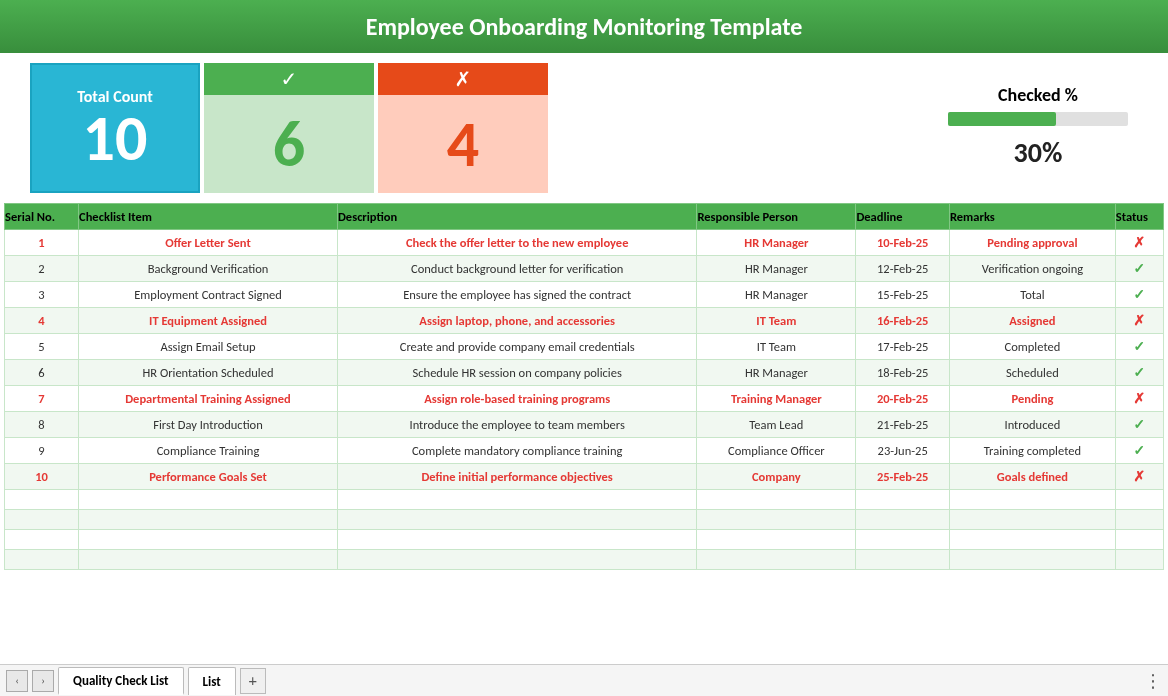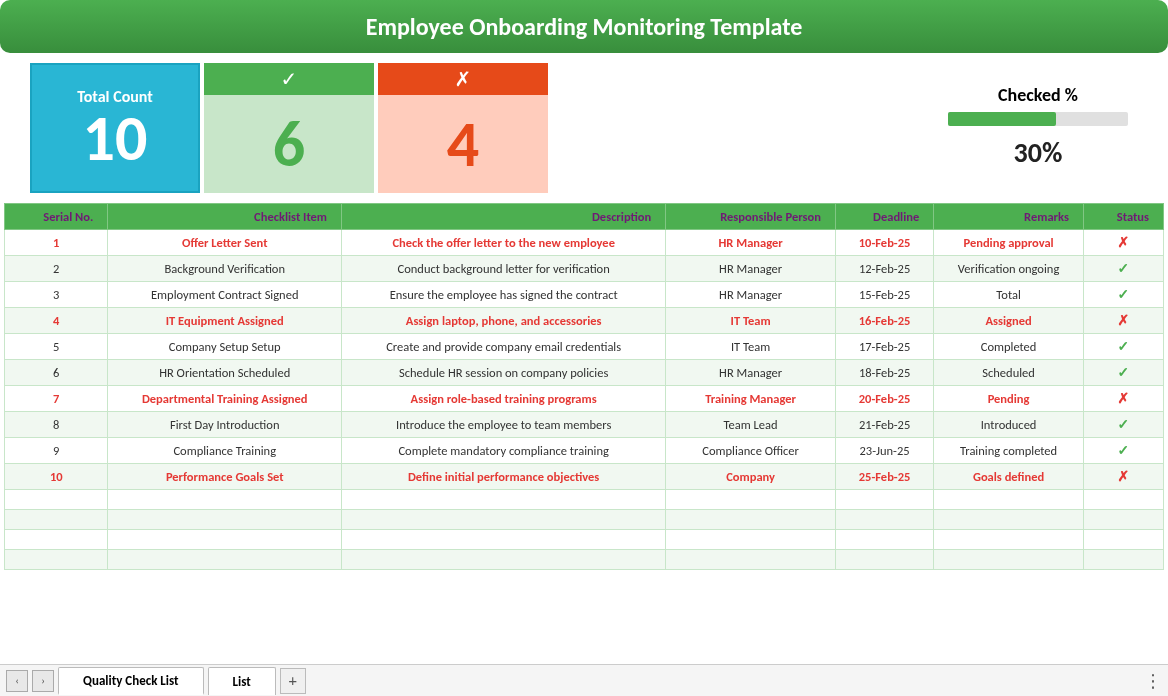--- a/index.html
+++ b/index.html
@@ -6,21 +6,20 @@
     body { font-family: Calibri, Arial, sans-serif; background: #fff; width: 1168px; height: 696px; overflow: hidden; }
 
     
     .header {
       background: linear-gradient(to bottom, #4caf50, #388e3c);
       color: white;
       text-align: center;
       padding: 12px 16px;
       font-size: 24px;
       font-weight: bold;
-      border-radius: 10px;
     }
 
     
     .stats-row {
       display: flex;
       align-items: center;
       padding: 10px 30px;
       gap: 4px;
       background: #fff;
     }
@@ -142,24 +141,24 @@
       padding: 0 4px;
       overflow-x: hidden;
     }
     table {
       width: 100%;
       border-collapse: collapse;
       font-size: 12.5px;
     }
     thead tr th {
       background: #4caf50;
-      color: #701a75;
-      font-weight: bold;
-      padding: 5px 14px;
-      text-align: right;
+      color: #000000;
+      font-weight: bold;
+      padding: 5px 0;
+      text-align: left;
       border: 1px solid #81c784;
     }
     tbody tr td {
       border: 1px solid #c8e6c9;
       padding: 4px 6px;
       text-align: center;
       color: #333;
     }
     tbody tr:nth-child(odd) td { background: #fff; }
     tbody tr:nth-child(even) td { background: #f1f8f1; }
@@ -192,21 +191,21 @@
       background: #e8e8e8;
       display: flex;
       align-items: center;
       justify-content: center;
       cursor: pointer;
       font-size: 11px;
       color: #555;
     }
     .tab-item {
       height: 28px;
-      padding: 0 24px;
+      padding: 0 14px;
       border: 1px solid #bbb;
       border-bottom: none;
       background: #fff;
       display: flex;
       align-items: center;
       font-size: 13px;
       font-weight: bold;
       cursor: pointer;
       border-radius: 2px 2px 0 0;
     }
@@ -317,21 +316,21 @@
     <td>4</td>
     <td>IT Equipment Assigned</td>
     <td>Assign laptop, phone, and accessories</td>
     <td>IT Team</td>
     <td>16-Feb-25</td>
     <td>Assigned</td>
     <td><span class="status-cross">✗</span></td>
   </tr>
         <tr>
     <td>5</td>
-    <td>Company Setup Setup</td>
+    <td>Assign Email Setup</td>
     <td>Create and provide company email credentials</td>
     <td>IT Team</td>
     <td>17-Feb-25</td>
     <td>Completed</td>
     <td><span class="status-check">✓</span></td>
   </tr>
         <tr>
     <td>6</td>
     <td>HR Orientation Scheduled</td>
     <td>Schedule HR session on company policies</td>

